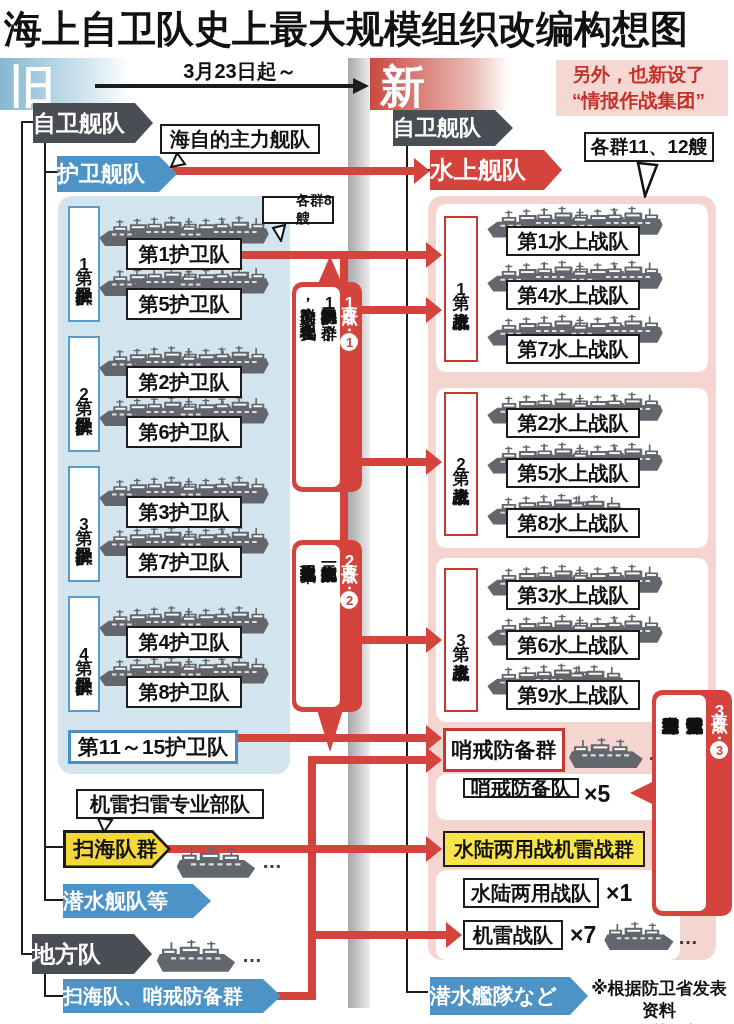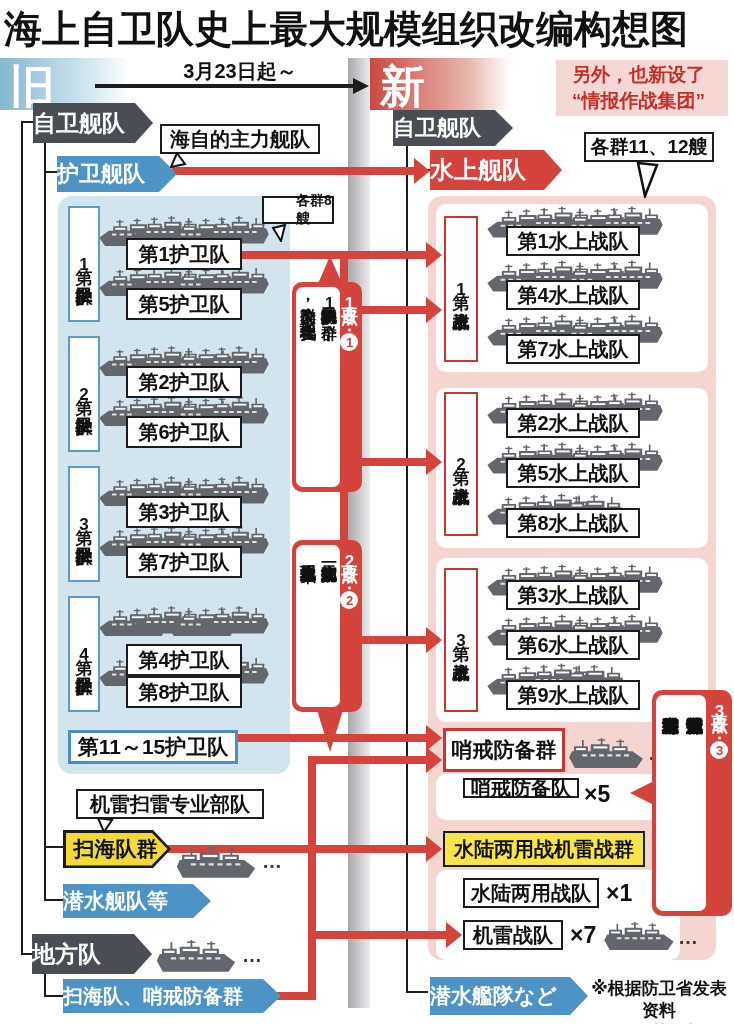--- a/index.html
+++ b/index.html
@@ -155,21 +155,21 @@
       <use href="#fleet4"></use>
     </svg>
   <div class="ubox abs" style="left:126px;top:546px;width:116px">第7护卫队</div>
 
   <div class="glabel abs" style="left:68px;top:596px;height:116px">
     <span class="vtext">第4护卫队群</span>
     </div>
   <svg class="abs" style="left:98px;top:602px;z-index:3" width="172" height="40" viewBox="0 0 270 50">
       <use href="#fleet4"></use>
     </svg>
-  <div class="ubox abs" style="left:126px;top:644px;width:116px">第4护卫队</div>
+  <div class="ubox abs" style="left:126px;top:626px;width:116px">第4护卫队</div>
   <svg class="abs" style="left:98px;top:652px;z-index:3" width="172" height="40" viewBox="0 0 270 50">
       <use href="#fleet4"></use>
     </svg>
   <div class="ubox abs" style="left:126px;top:676px;width:116px">第8护卫队</div>
 
   <div class="ubox abs" style="left:68px;top:730px;width:170px;height:34px;border:3px solid #4a8fc0;font-size:21px;">第11～15护卫队</div>
 
   <div class="note abs" style="left:76px;top:789px;width:188px;height:30px;font-size:20px;">机雷扫雷专业部队</div>
   <svg class="abs tail" style="left:96px;top:817px" width="18" height="16">
     <polygon points="2,1 16,3 8,15" fill="#fff" stroke="#111" stroke-width="2"></polygon>

